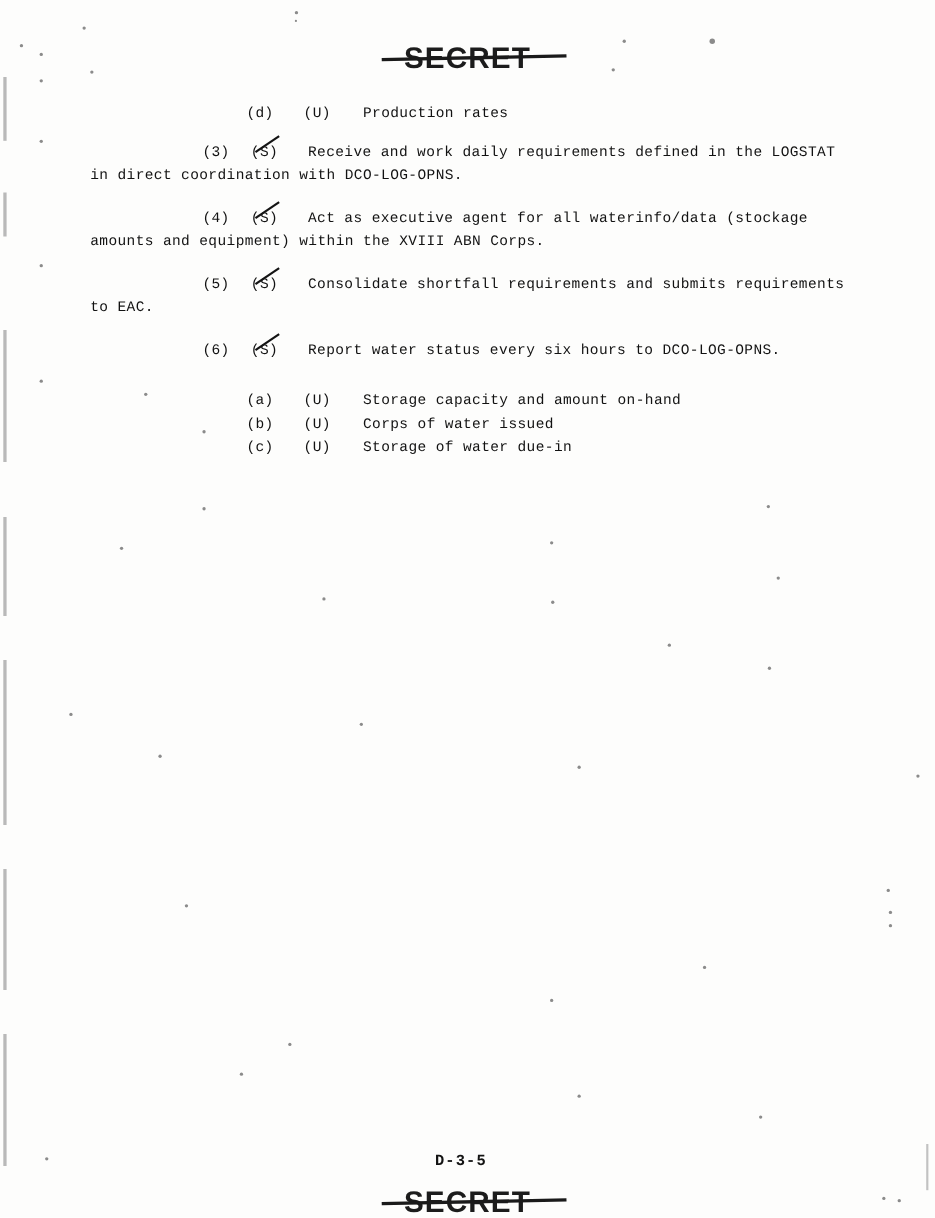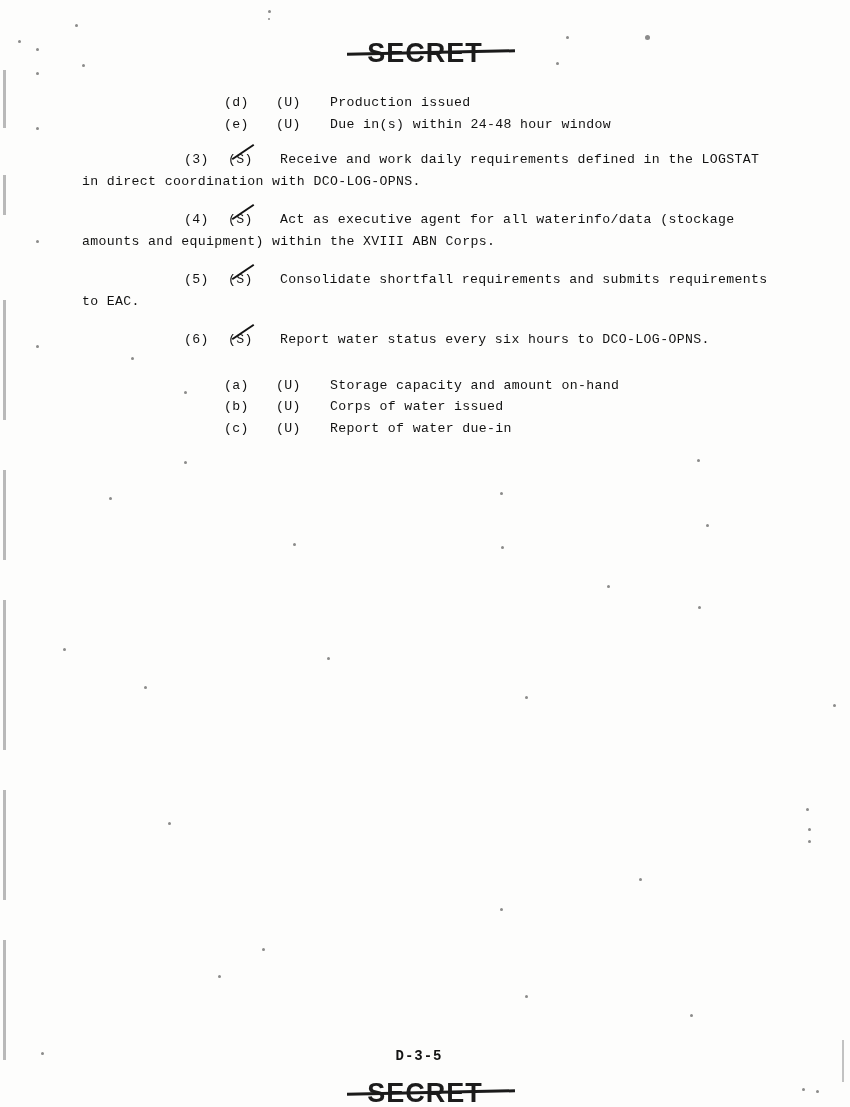--- a/index.html
+++ b/index.html
@@ -190,36 +190,35 @@
   <div class="classif-top">
     <span class="word">
       <span>SECRET</span>
       <span class="strike-line" style="left:-14px;top:13px;width:168px;"></span>
     </span>
   </div>
 
   <div class="doc-body">
 
     <div class="sub-list">
-      <span class="sub-row"><span class="mark">(d)</span><span class="cls">(U)</span><span>Production issued</span></span>
-      <span class="sub-row"><span class="mark">(e)</span><span class="cls">(U)</span><span>Due in(s) within 24-48 hour window</span></span>
+      <span class="sub-row"><span class="mark">(d)</span><span class="cls">(U)</span><span>Production rates</span></span>
     </div>
 
     <p class="para"><span class="lead"><span class="num">(3)</span><span class="sclass"><span>(S)</span><span class="slash"></span></span></span><span>Receive and work daily requirements defined in the LOGSTAT in direct coordination with DCO-LOG-OPNS.</span></p>
 
     <p class="para"><span class="lead"><span class="num">(4)</span><span class="sclass"><span>(S)</span><span class="slash"></span></span></span><span>Act as executive agent for all waterinfo/data (stockage amounts and equipment) within the XVIII ABN Corps.</span></p>
 
     <p class="para"><span class="lead"><span class="num">(5)</span><span class="sclass"><span>(S)</span><span class="slash"></span></span></span><span>Consolidate shortfall requirements and submits requirements to EAC.</span></p>
 
     <p class="para"><span class="lead"><span class="num">(6)</span><span class="sclass"><span>(S)</span><span class="slash"></span></span></span><span>Report water status every six hours to DCO-LOG-OPNS.</span></p>
 
     <div class="sub-list sub-list2">
       <span class="sub-row"><span class="mark">(a)</span><span class="cls">(U)</span><span>Storage capacity and amount on-hand</span></span>
       <span class="sub-row"><span class="mark">(b)</span><span class="cls">(U)</span><span>Corps of water issued</span></span>
-      <span class="sub-row"><span class="mark">(c)</span><span class="cls">(U)</span><span>Report of water due-in</span></span>
+      <span class="sub-row"><span class="mark">(c)</span><span class="cls">(U)</span><span>Storage of water due-in</span></span>
     </div>
 
   </div>
 
   <div class="footer-page">D-3-5</div>
 
   <div class="classif-bottom">
     <span class="word">
       <span>SECRET</span>
       <span class="strike-line" style="left:-14px;top:13px;width:168px;"></span>

